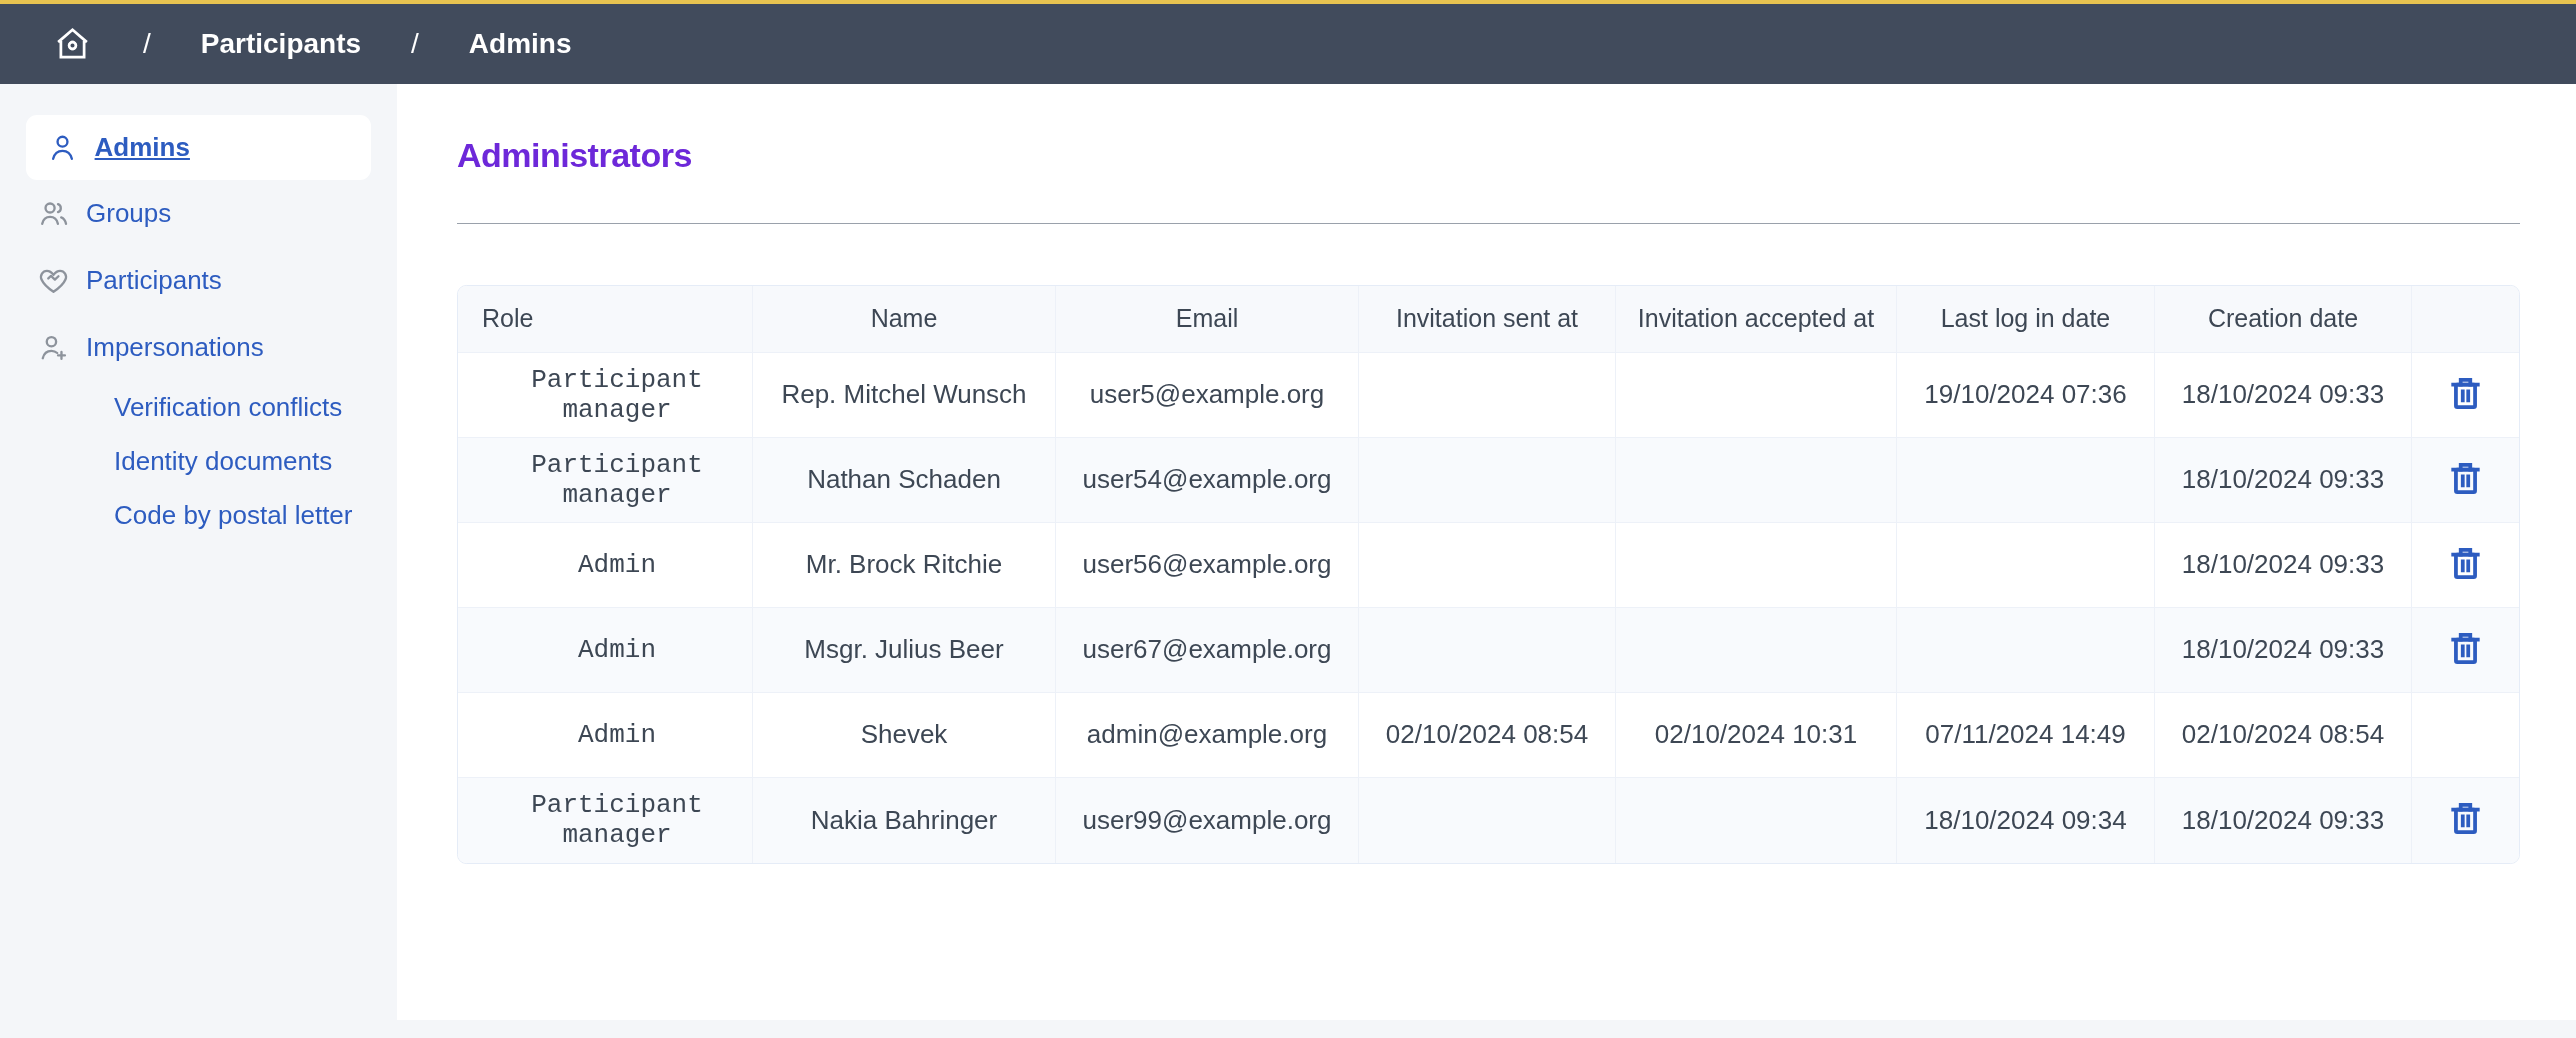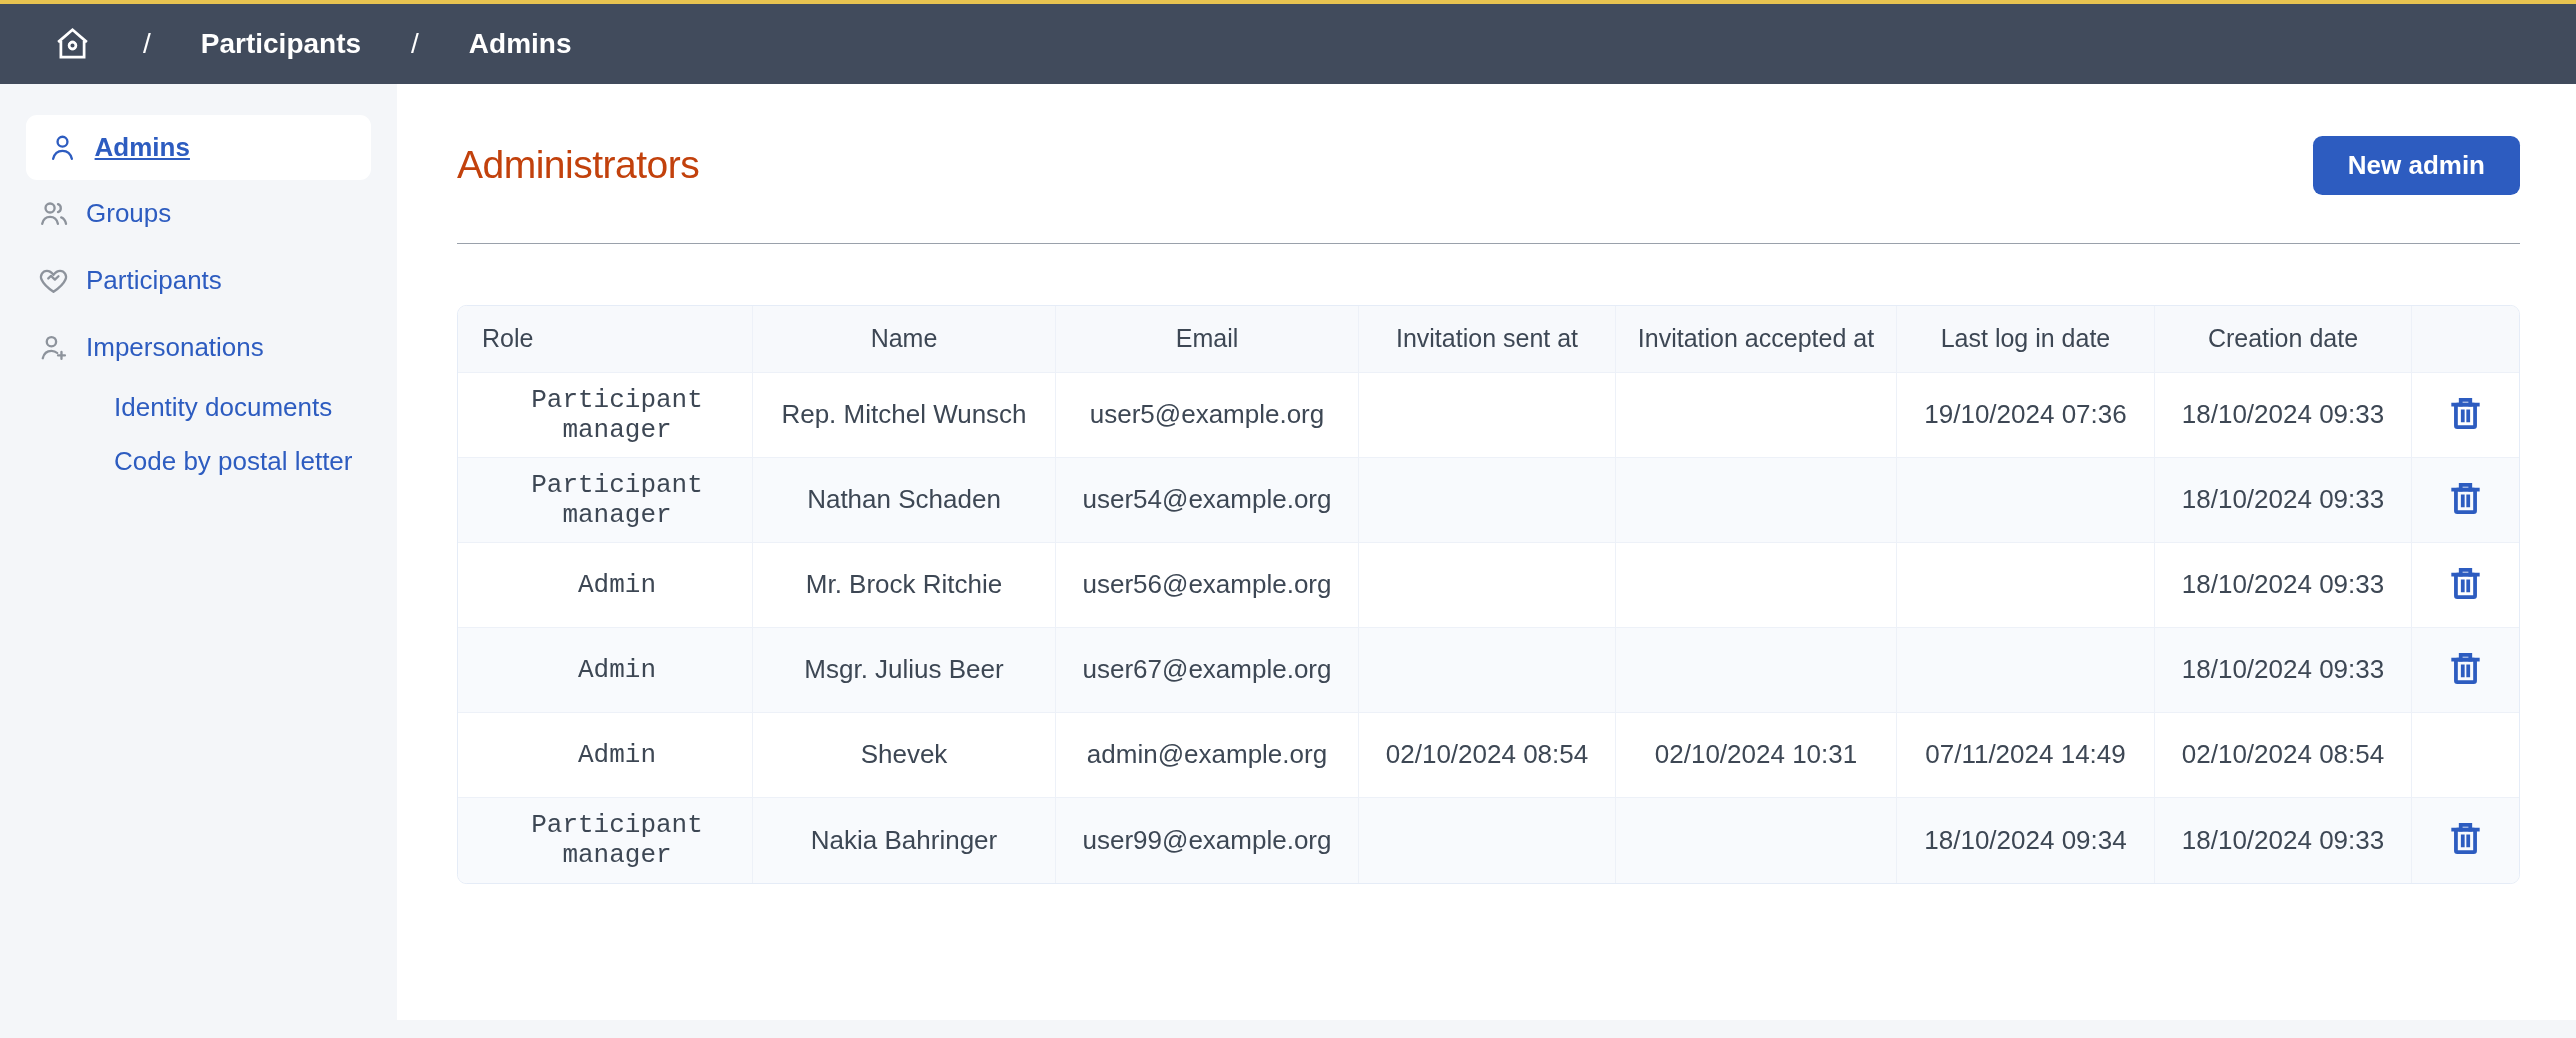--- a/index.html
+++ b/index.html
@@ -41,21 +41,21 @@
   .side-item.active .icn svg { stroke:#2d5cc0; }
   .side-item.active .lbl { font-weight:700; text-decoration:underline; }
   .side-item.indent { height:54px; padding-left:114px; }
 
   
   .main {
     flex:1; background:#ffffff; height:936px;
     padding:52px 57px 0 60px;
   }
   .title-row { display:flex; align-items:center; justify-content:space-between; }
-  .page-title { font-size:39px; font-weight:400; color:#c2410c; letter-spacing:-0.5px; }
+  .page-title { font-size:34px; font-weight:700; color:#6d28d9; letter-spacing:-0.5px; }
   .btn-primary {
     background:#2d5cc0; color:#ffffff; border:none; border-radius:9.3px;
     font-family:inherit; font-size:26px; font-weight:700;
     height:59px; padding:0 35px; cursor:pointer;
     display:flex; align-items:center; gap:16.7px;
   }
   .divider { border:none; border-top:1.9px solid #9aa1ab; margin-top:48px; }
 
   .filter-row { display:flex; align-items:center; margin-top:32px; height:59px; }
   .filter-btn svg { width:28px; height:28px; fill:none; stroke:#fff; stroke-width:2.4; stroke-linecap:round; stroke-linejoin:round; }
@@ -150,31 +150,33 @@
         <span class="icn">
           <svg viewBox="0 0 24 24">
             <circle cx="10.5" cy="7.8" r="3.4"></circle>
             <path d="M4.2 19.8c.9-3.9 3.7-5.4 6.3-5.4 1.5 0 3 .5 4.2 1.6"></path>
             <path d="M17.8 15.2v5M15.3 17.7h5"></path>
           </svg>
         </span>
         <span class="lbl">Impersonations</span>
       </div>
       <div class="side-item indent">
+        <span class="lbl">Verification conflicts</span>
+      </div>
+      <div class="side-item indent">
         <span class="lbl">Identity documents</span>
       </div>
       <div class="side-item indent">
         <span class="lbl">Code by postal letter</span>
       </div>
     </aside>
 
   <main class="main">
     <div class="title-row">
       <h1 class="page-title">Administrators</h1>
-      <button class="btn-primary">New admin</button>
     </div>
 
     <hr class="divider">
 
 
     <table class="admins-table">
       <colgroup>
         <col style="width:294px">
           <col style="width:303px">
           <col style="width:303px">

